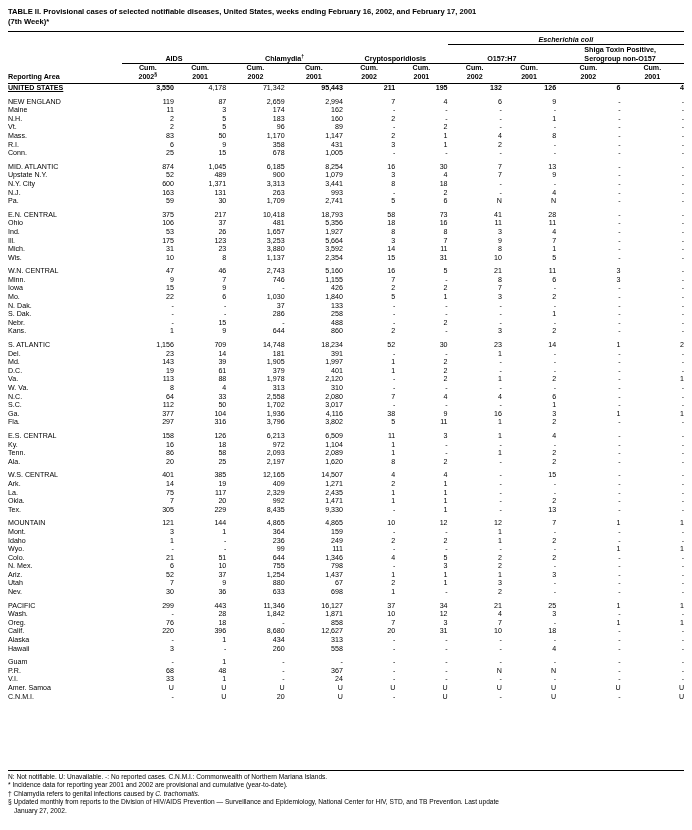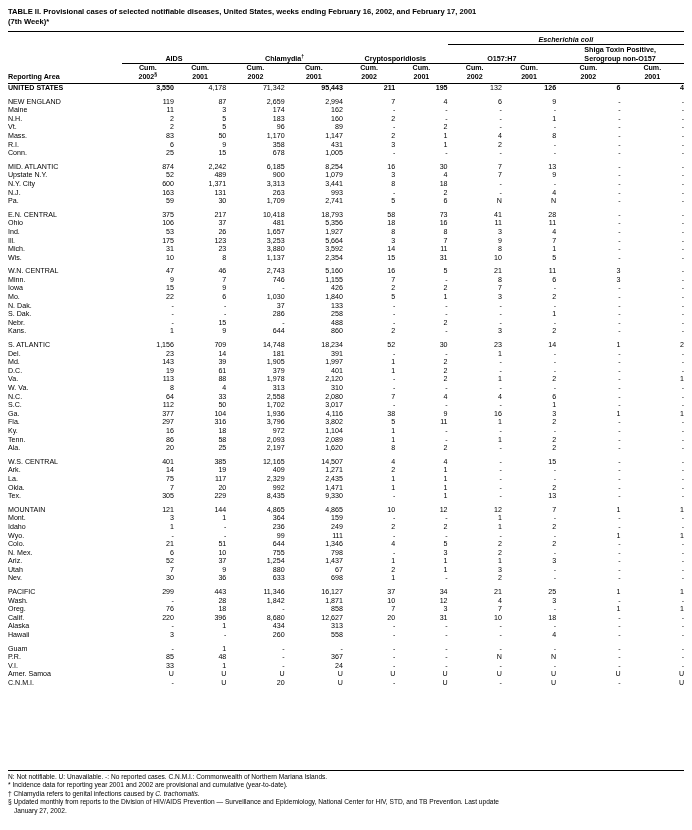--- a/index.html
+++ b/index.html
@@ -111,28 +111,28 @@
       <th class="sub"><span>Cum.</span><br><span>2001</span></th>
     </tr>
 
     <tr class="hdr-rule-bot">
       <td colspan="11" style="height:2px"></td>
     </tr>
 
     </tbody>
       <tbody id="tbody">
         <tr class="data">
-          <td class="area" style="font-weight: bold;">UNITED STATES</td>
+          <td class="area" style="font-weight: bold; text-decoration: underline;">UNITED STATES</td>
           <td class="num" style="font-weight: bold;">3,550</td>
           <td class="num" style="font-weight: normal;">4,178</td>
           <td class="num" style="font-weight: normal;">71,342</td>
           <td class="num" style="font-weight: bold; padding-left: 10px;">95,443</td>
           <td class="num" style="font-weight: bold;">211</td>
           <td class="num" style="font-weight: bold;">195</td>
-          <td class="num" style="font-weight: normal;">132</td>
+          <td class="num" style="font-weight: bold;">132</td>
           <td class="num" style="font-weight: bold;">126</td>
           <td class="num" style="font-weight: bold;">6</td>
           <td class="num" style="font-weight: bold;">4</td>
         </tr>
         <tr class="data grouptop">
           <td class="area">NEW ENGLAND</td>
           <td class="num">119</td>
           <td class="num">87</td>
           <td class="num">2,659</td>
           <td class="num">2,994</td>
@@ -217,21 +217,21 @@
           <td class="num">-</td>
           <td class="num">-</td>
           <td class="num">-</td>
           <td class="num">-</td>
           <td class="num">-</td>
           <td class="num">-</td>
         </tr>
         <tr class="data grouptop">
           <td class="area">MID. ATLANTIC</td>
           <td class="num">874</td>
-          <td class="num">2,242</td>
+          <td class="num">1,045</td>
           <td class="num">6,185</td>
           <td class="num">8,254</td>
           <td class="num">16</td>
           <td class="num">30</td>
           <td class="num">7</td>
           <td class="num">13</td>
           <td class="num">-</td>
           <td class="num">-</td>
         </tr>
         <tr class="data">
@@ -591,20 +591,33 @@
           <td class="num">316</td>
           <td class="num">3,796</td>
           <td class="num">3,802</td>
           <td class="num">5</td>
           <td class="num">11</td>
           <td class="num">1</td>
           <td class="num">2</td>
           <td class="num">-</td>
           <td class="num">-</td>
         </tr>
+        <tr class="data grouptop">
+          <td class="area">E.S. CENTRAL</td>
+          <td class="num">158</td>
+          <td class="num">126</td>
+          <td class="num">6,213</td>
+          <td class="num">6,509</td>
+          <td class="num">11</td>
+          <td class="num">3</td>
+          <td class="num">1</td>
+          <td class="num">4</td>
+          <td class="num">-</td>
+          <td class="num">-</td>
+        </tr>
         <tr class="data">
           <td class="area">Ky.</td>
           <td class="num">16</td>
           <td class="num">18</td>
           <td class="num">972</td>
           <td class="num">1,104</td>
           <td class="num">1</td>
           <td class="num">-</td>
           <td class="num">-</td>
           <td class="num">-</td>
@@ -905,21 +918,21 @@
           <td class="num">-</td>
           <td class="num">-</td>
           <td class="num">-</td>
           <td class="num">-</td>
           <td class="num">-</td>
           <td class="num">-</td>
           <td class="num">-</td>
         </tr>
         <tr class="data">
           <td class="area">P.R.</td>
-          <td class="num">85</td>
+          <td class="num">68</td>
           <td class="num">48</td>
           <td class="num">-</td>
           <td class="num">367</td>
           <td class="num">-</td>
           <td class="num">-</td>
           <td class="num">N</td>
           <td class="num">N</td>
           <td class="num">-</td>
           <td class="num">-</td>
         </tr>

